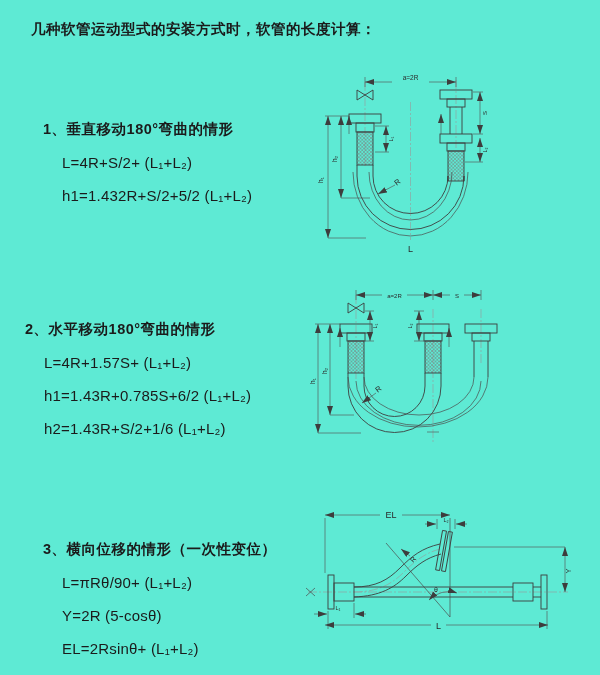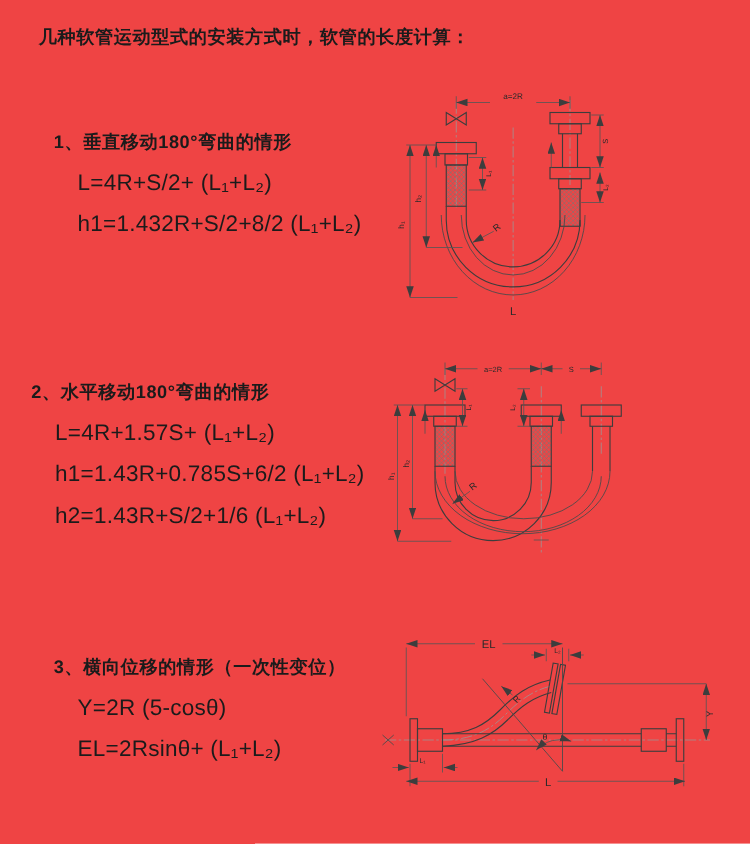--- a/index.html
+++ b/index.html
@@ -1,39 +1,39 @@
 <!DOCTYPE html>
 <html><head>
 <meta charset="utf-8">
 <style>
   html,body{margin:0;padding:0;background:#fff;}
-  .page{position:relative;width:600px;height:675px;background:#ef4444;overflow:hidden;
+  .page{position:relative;width:600px;height:675px;background:#5eead4;overflow:hidden;
         font-family:"Liberation Sans","DejaVu Sans",sans-serif;color:#1b1b1b;}
   .title{position:absolute;left:31px;top:20px;font-size:14.5px;font-weight:bold;letter-spacing:.5px;}
-  .sec-text{position:absolute;}
+  .sec-text{position:absolute;margin-top:16px;}
   .heading{font-size:14.5px;font-weight:bold;letter-spacing:.5px;height:33px;display:flex;align-items:center;}
-  .formula{font-size:18px;padding-left:19px;height:33px;display:flex;align-items:center;letter-spacing:.2px;}
+  .formula{font-size:15px;padding-left:19px;height:33px;display:flex;align-items:center;letter-spacing:.2px;}
   .diag{position:absolute;}
   .diag text{font-family:"Liberation Sans","DejaVu Sans",sans-serif;fill:#2a2a2a;}
   .main{stroke:#3d3d3d;stroke-width:.9;fill:none;}
   .thin{stroke:#4a4a4a;stroke-width:.7;fill:none;}
   .dim{stroke:#555;stroke-width:.65;fill:none;}
   .cl{stroke:#999;stroke-width:.6;fill:none;stroke-dasharray:9 2 2 2;}
 </style>
 </head>
 <body>
 
 <div class="page">
 
   <div class="title">几种软管运动型式的安装方式时，软管的长度计算：</div>
 
   <div class="sec-text" style="left:43px;top:97px;">
     <div class="heading">1、垂直移动180°弯曲的情形</div>
     <div class="formula">L=4R+S/2+ (L₁+L₂)</div>
-    <div class="formula">h1=1.432R+S/2+8/2 (L₁+L₂)</div>
+    <div class="formula">h1=1.432R+S/2+5/2 (L₁+L₂)</div>
   </div>
 
   <svg class="diag" style="left:308px;top:68px;" width="220" height="190" viewBox="0 0 220 190">
     <defs>
       <marker id="a1" markerWidth="10" markerHeight="8" refX="9" refY="3" orient="auto-start-reverse" markerUnits="userSpaceOnUse">
         <path d="M0,0 L9,3 L0,6 Z" fill="#3d3d3d"></path>
       </marker>
       <pattern id="hp1" width="3.5" height="3.5" patternUnits="userSpaceOnUse">
         <path d="M0,0 l3.5,3.5 M3.5,0 l-3.5,3.5" stroke="#777" stroke-width=".5"></path>
       </pattern>
@@ -149,20 +149,21 @@
     <text x="151" y="16.5" font-size="6" text-anchor="middle">S</text>
     <text x="9" y="100" font-size="6.5" text-anchor="middle" transform="rotate(-90 9 100)">h₁</text>
     <text x="21" y="90" font-size="6.5" text-anchor="middle" transform="rotate(-90 21 90)">h₂</text>
     <text x="71" y="45" font-size="5.5" text-anchor="middle" transform="rotate(-90 71 45)">L₁</text>
     <text x="106" y="45" font-size="5.5" text-anchor="middle" transform="rotate(-90 106 45)">L₂</text>
     <text x="74" y="110" font-size="7.5" text-anchor="middle" transform="rotate(-38 74 110)">R</text>
   </svg>
 
   <div class="sec-text" style="left:43px;top:517px;">
     <div class="heading">3、横向位移的情形（一次性变位）</div>
+    <div class="formula">L=πRθ/90+ (L₁+L₂)</div>
     <div class="formula">Y=2R (5-cosθ)</div>
     <div class="formula">EL=2Rsinθ+ (L₁+L₂)</div>
   </div>
 
   <svg class="diag" style="left:298px;top:497px;" width="295" height="145" viewBox="0 0 295 145">
     <defs>
       <marker id="a3" markerWidth="10" markerHeight="8" refX="9" refY="3" orient="auto-start-reverse" markerUnits="userSpaceOnUse">
         <path d="M0,0 L9,3 L0,6 Z" fill="#3d3d3d"></path>
       </marker>
     </defs>

